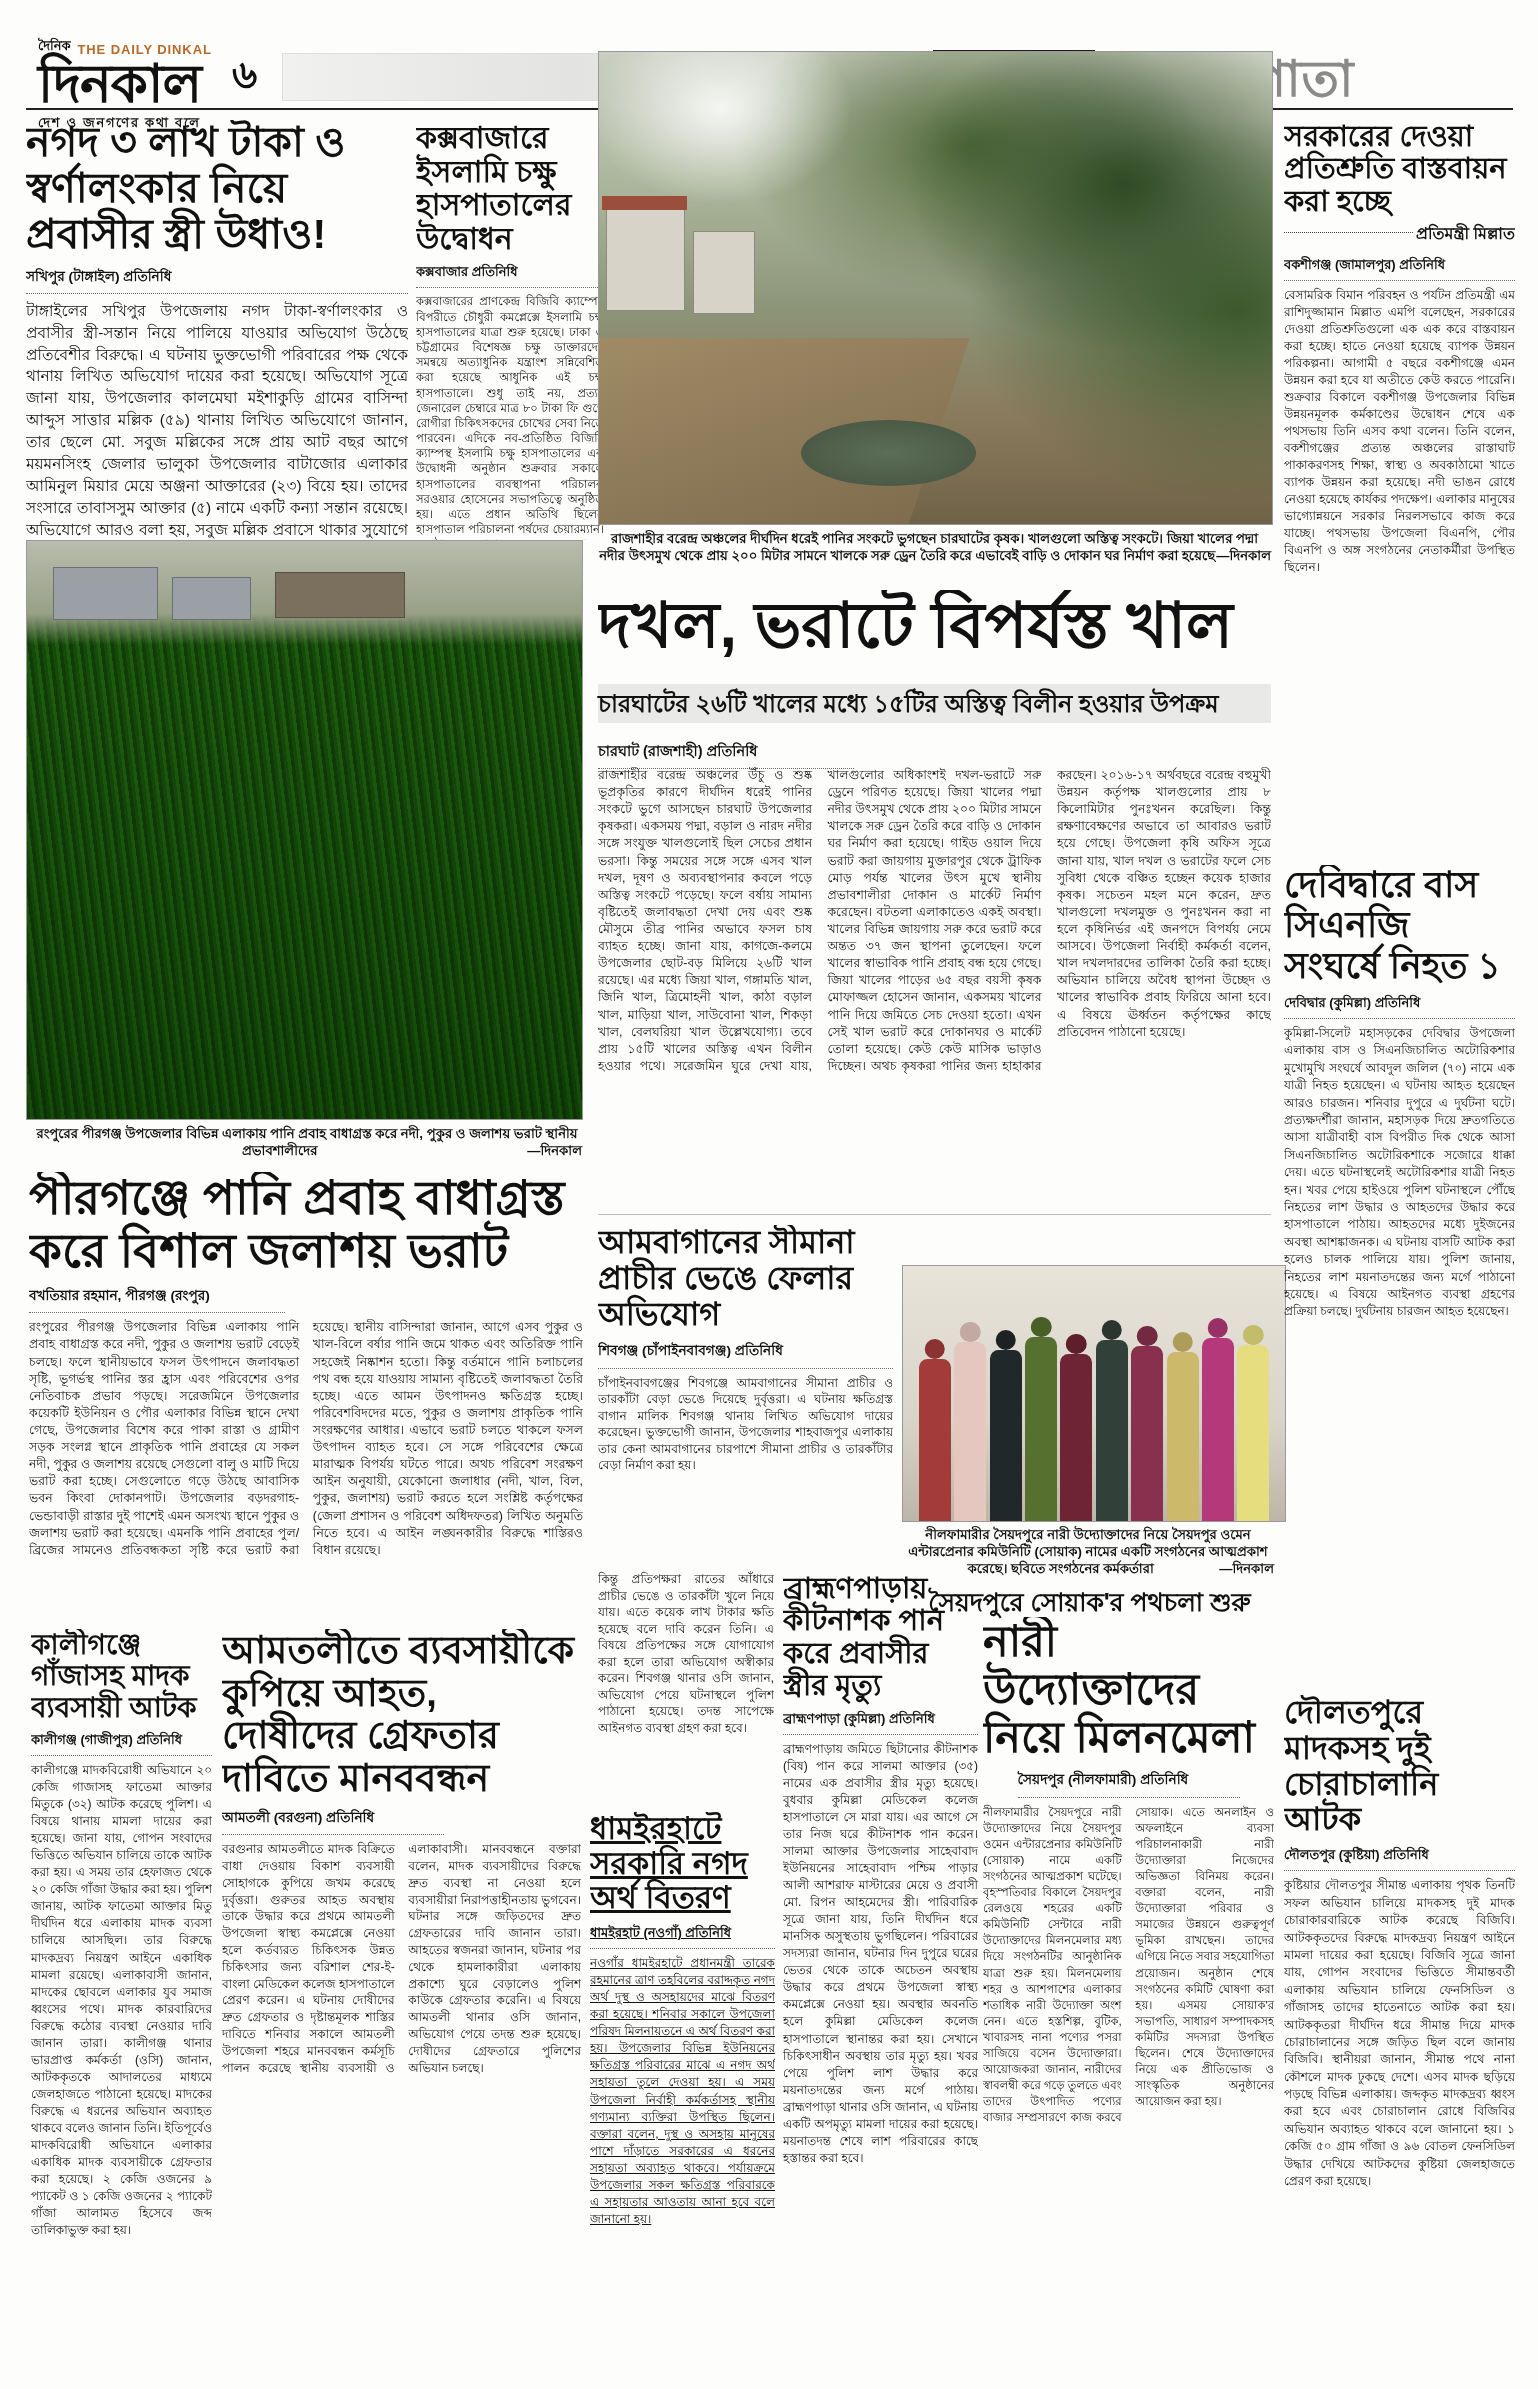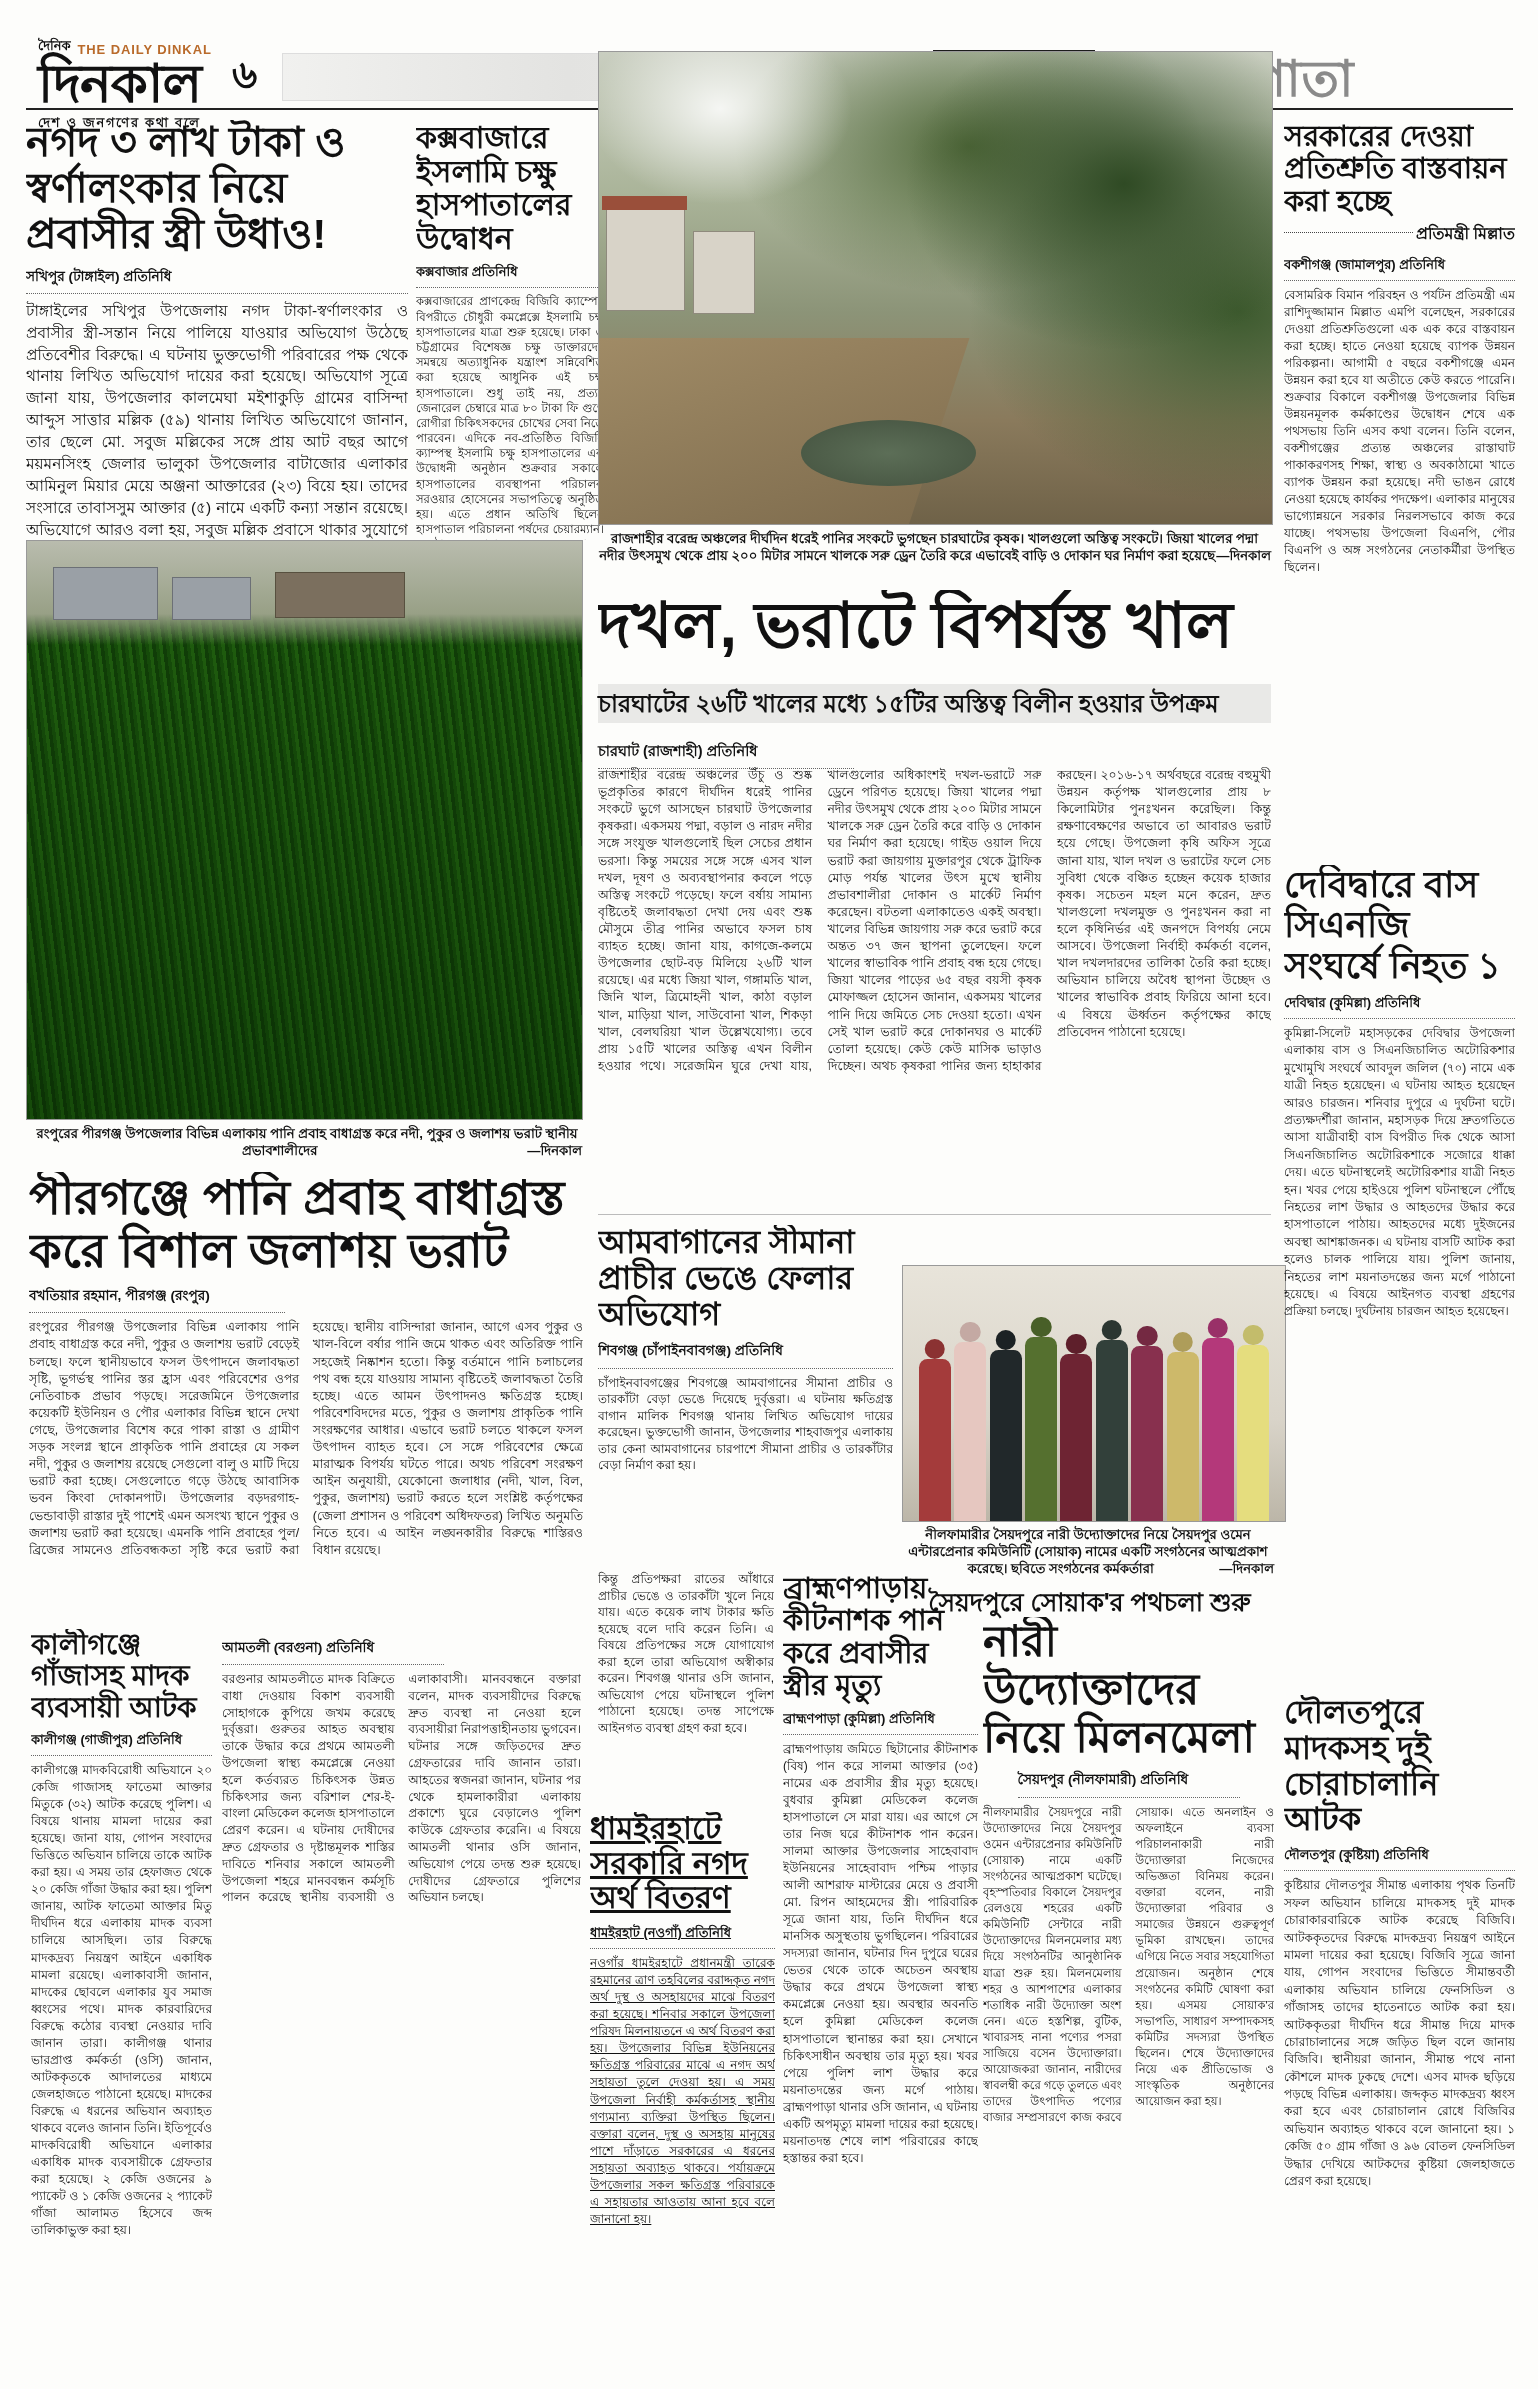--- a/index.html
+++ b/index.html
@@ -141,20 +141,21 @@
     <div class="bodytx cols2" style="font-size:12.4px;line-height:1.38;height:299px;">রংপুরের পীরগঞ্জ উপজেলার বিভিন্ন এলাকায় পানি প্রবাহ বাধাগ্রস্ত করে নদী, পুকুর ও জলাশয় ভরাট বেড়েই চলছে। ফলে স্থানীয়ভাবে ফসল উৎপাদনে জলাবদ্ধতা সৃষ্টি, ভূগর্ভস্থ পানির স্তর হ্রাস এবং পরিবেশের ওপর নেতিবাচক প্রভাব পড়ছে। সরেজমিনে উপজেলার কয়েকটি ইউনিয়ন ও পৌর এলাকার বিভিন্ন স্থানে দেখা গেছে, উপজেলার বিশেষ করে পাকা রাস্তা ও গ্রামীণ সড়ক সংলগ্ন স্থানে প্রাকৃতিক পানি প্রবাহের যে সকল নদী, পুকুর ও জলাশয় রয়েছে সেগুলো বালু ও মাটি দিয়ে ভরাট করা হচ্ছে। সেগুলোতে গড়ে উঠছে আবাসিক ভবন কিংবা দোকানপাট। উপজেলার বড়দরগাহ-ভেন্ডাবাড়ী রাস্তার দুই পাশেই এমন অসংখ্য স্থানে পুকুর ও জলাশয় ভরাট করা হয়েছে। এমনকি পানি প্রবাহের পুল/ব্রিজের সামনেও প্রতিবন্ধকতা সৃষ্টি করে ভরাট করা হয়েছে। স্থানীয় বাসিন্দারা জানান, আগে এসব পুকুর ও খাল-বিলে বর্ষার পানি জমে থাকত এবং অতিরিক্ত পানি সহজেই নিষ্কাশন হতো। কিন্তু বর্তমানে পানি চলাচলের পথ বন্ধ হয়ে যাওয়ায় সামান্য বৃষ্টিতেই জলাবদ্ধতা তৈরি হচ্ছে। এতে আমন উৎপাদনও ক্ষতিগ্রস্ত হচ্ছে। পরিবেশবিদদের মতে, পুকুর ও জলাশয় প্রাকৃতিক পানি সংরক্ষণের আধার। এভাবে ভরাট চলতে থাকলে ফসল উৎপাদন ব্যাহত হবে। সে সঙ্গে পরিবেশের ক্ষেত্রে মারাত্মক বিপর্যয় ঘটতে পারে। অথচ পরিবেশ সংরক্ষণ আইন অনুযায়ী, যেকোনো জলাধার (নদী, খাল, বিল, পুকুর, জলাশয়) ভরাট করতে হলে সংশ্লিষ্ট কর্তৃপক্ষের (জেলা প্রশাসন ও পরিবেশ অধিদফতর) লিখিত অনুমতি নিতে হবে। এ আইন লঙ্ঘনকারীর বিরুদ্ধে শাস্তিরও বিধান রয়েছে।</div>
   </article>
 
   <article class="abs" style="left:31px;top:1629px;width:181px;height:737px;overflow:hidden;">
     <h2 class="hl" style="font-size:28px;">কালীগঞ্জে গাঁজাসহ মাদক ব্যবসায়ী আটক</h2>
     <div class="by" style="font-size:13px;">কালীগঞ্জ (গাজীপুর) প্রতিনিধি</div>
     <div class="bodytx" style="font-size:12px;line-height:1.42;height:564px;">কালীগঞ্জে মাদকবিরোধী অভিযানে ২০ কেজি গাজাসহ ফাতেমা আক্তার মিতুকে (৩২) আটক করেছে পুলিশ। এ বিষয়ে থানায় মামলা দায়ের করা হয়েছে। জানা যায়, গোপন সংবাদের ভিত্তিতে অভিযান চালিয়ে তাকে আটক করা হয়। এ সময় তার হেফাজত থেকে ২০ কেজি গাঁজা উদ্ধার করা হয়। পুলিশ জানায়, আটক ফাতেমা আক্তার মিতু দীর্ঘদিন ধরে এলাকায় মাদক ব্যবসা চালিয়ে আসছিল। তার বিরুদ্ধে মাদকদ্রব্য নিয়ন্ত্রণ আইনে একাধিক মামলা রয়েছে। এলাকাবাসী জানান, মাদকের ছোবলে এলাকার যুব সমাজ ধ্বংসের পথে। মাদক কারবারিদের বিরুদ্ধে কঠোর ব্যবস্থা নেওয়ার দাবি জানান তারা। কালীগঞ্জ থানার ভারপ্রাপ্ত কর্মকর্তা (ওসি) জানান, আটককৃতকে আদালতের মাধ্যমে জেলহাজতে পাঠানো হয়েছে। মাদকের বিরুদ্ধে এ ধরনের অভিযান অব্যাহত থাকবে বলেও জানান তিনি। ইতিপূর্বেও মাদকবিরোধী অভিযানে এলাকার একাধিক মাদক ব্যবসায়ীকে গ্রেফতার করা হয়েছে। ২ কেজি ওজনের ৯ প্যাকেট ও ১ কেজি ওজনের ২ প্যাকেট গাঁজা আলামত হিসেবে জব্দ তালিকাভুক্ত করা হয়।</div>
   </article>
 
   <article class="abs" style="left:222px;top:1629px;width:359px;height:737px;overflow:hidden;">
+    <h2 class="hl" style="font-size:38px;">আমতলীতে ব্যবসায়ীকে কুপিয়ে আহত, দোষীদের গ্রেফতার দাবিতে মানববন্ধন</h2>
     <div class="by" style="width:222px;">আমতলী (বরগুনা) প্রতিনিধি</div>
     <div class="bodytx cols2" style="font-size:12px;line-height:1.4;height:496px;">বরগুনার আমতলীতে মাদক বিক্রিতে বাধা দেওয়ায় বিকাশ ব্যবসায়ী সোহাগকে কুপিয়ে জখম করেছে দুর্বৃত্তরা। গুরুতর আহত অবস্থায় তাকে উদ্ধার করে প্রথমে আমতলী উপজেলা স্বাস্থ্য কমপ্লেক্সে নেওয়া হলে কর্তব্যরত চিকিৎসক উন্নত চিকিৎসার জন্য বরিশাল শের-ই-বাংলা মেডিকেল কলেজ হাসপাতালে প্রেরণ করেন। এ ঘটনায় দোষীদের দ্রুত গ্রেফতার ও দৃষ্টান্তমূলক শাস্তির দাবিতে শনিবার সকালে আমতলী উপজেলা শহরে মানববন্ধন কর্মসূচি পালন করেছে স্থানীয় ব্যবসায়ী ও এলাকাবাসী। মানববন্ধনে বক্তারা বলেন, মাদক ব্যবসায়ীদের বিরুদ্ধে দ্রুত ব্যবস্থা না নেওয়া হলে ব্যবসায়ীরা নিরাপত্তাহীনতায় ভুগবেন। ঘটনার সঙ্গে জড়িতদের দ্রুত গ্রেফতারের দাবি জানান তারা। আহতের স্বজনরা জানান, ঘটনার পর থেকে হামলাকারীরা এলাকায় প্রকাশ্যে ঘুরে বেড়ালেও পুলিশ কাউকে গ্রেফতার করেনি। এ বিষয়ে আমতলী থানার ওসি জানান, অভিযোগ পেয়ে তদন্ত শুরু হয়েছে। দোষীদের গ্রেফতারে পুলিশের অভিযান চলছে।</div>
   </article>
 
   <article class="abs" style="left:598px;top:1225px;width:295px;height:342px;overflow:hidden;">
     <h2 class="hl" style="font-size:32px;">আমবাগানের সীমানা প্রাচীর ভেঙে ফেলার অভিযোগ</h2>
     <div class="by">শিবগঞ্জ (চাঁপাইনবাবগঞ্জ) প্রতিনিধি</div>
     <div class="bodytx" style="font-size:12px;line-height:1.38;height:145px;">চাঁপাইনবাবগঞ্জের শিবগঞ্জে আমবাগানের সীমানা প্রাচীর ও তারকাঁটা বেড়া ভেঙে দিয়েছে দুর্বৃত্তরা। এ ঘটনায় ক্ষতিগ্রস্ত বাগান মালিক শিবগঞ্জ থানায় লিখিত অভিযোগ দায়ের করেছেন। ভুক্তভোগী জানান, উপজেলার শাহবাজপুর এলাকায় তার কেনা আমবাগানের চারপাশে সীমানা প্রাচীর ও তারকাঁটার বেড়া নির্মাণ করা হয়।</div>
   </article>
   <div class="abs bodytx" style="left:598px;top:1571px;width:176px;height:229px;font-size:12px;line-height:1.38;">কিন্তু প্রতিপক্ষরা রাতের আঁধারে প্রাচীর ভেঙে ও তারকাঁটা খুলে নিয়ে যায়। এতে কয়েক লাখ টাকার ক্ষতি হয়েছে বলে দাবি করেন তিনি। এ বিষয়ে প্রতিপক্ষের সঙ্গে যোগাযোগ করা হলে তারা অভিযোগ অস্বীকার করেন। শিবগঞ্জ থানার ওসি জানান, অভিযোগ পেয়ে ঘটনাস্থলে পুলিশ পাঠানো হয়েছে। তদন্ত সাপেক্ষে আইনগত ব্যবস্থা গ্রহণ করা হবে।</div>

